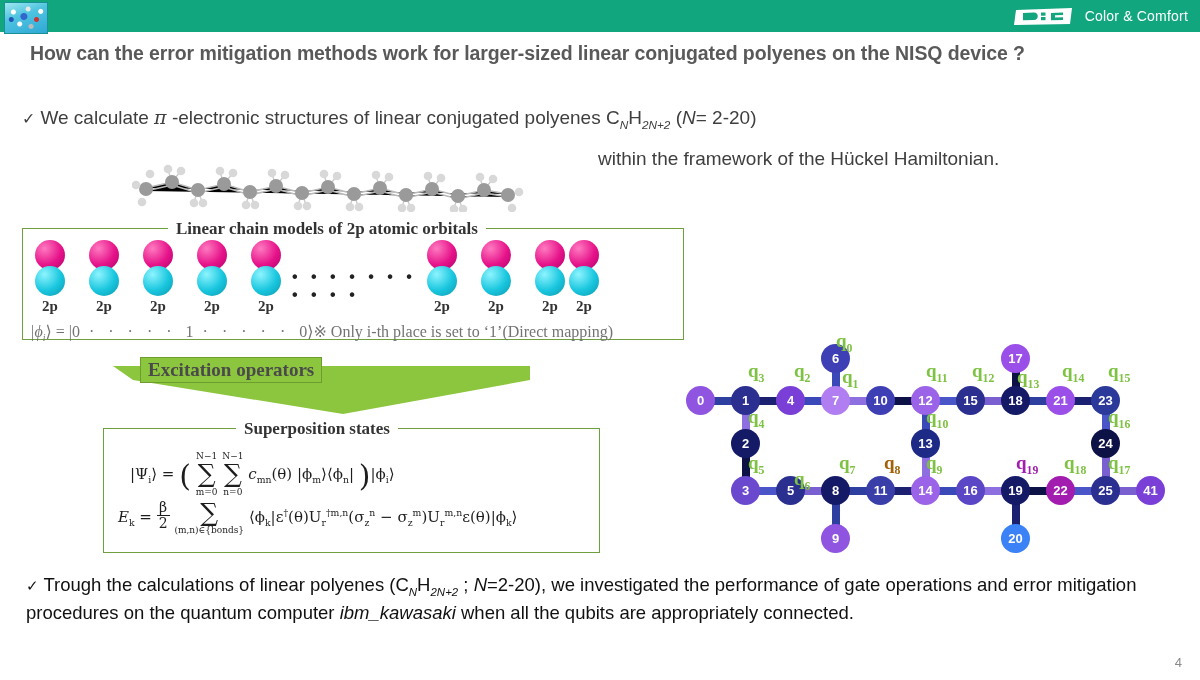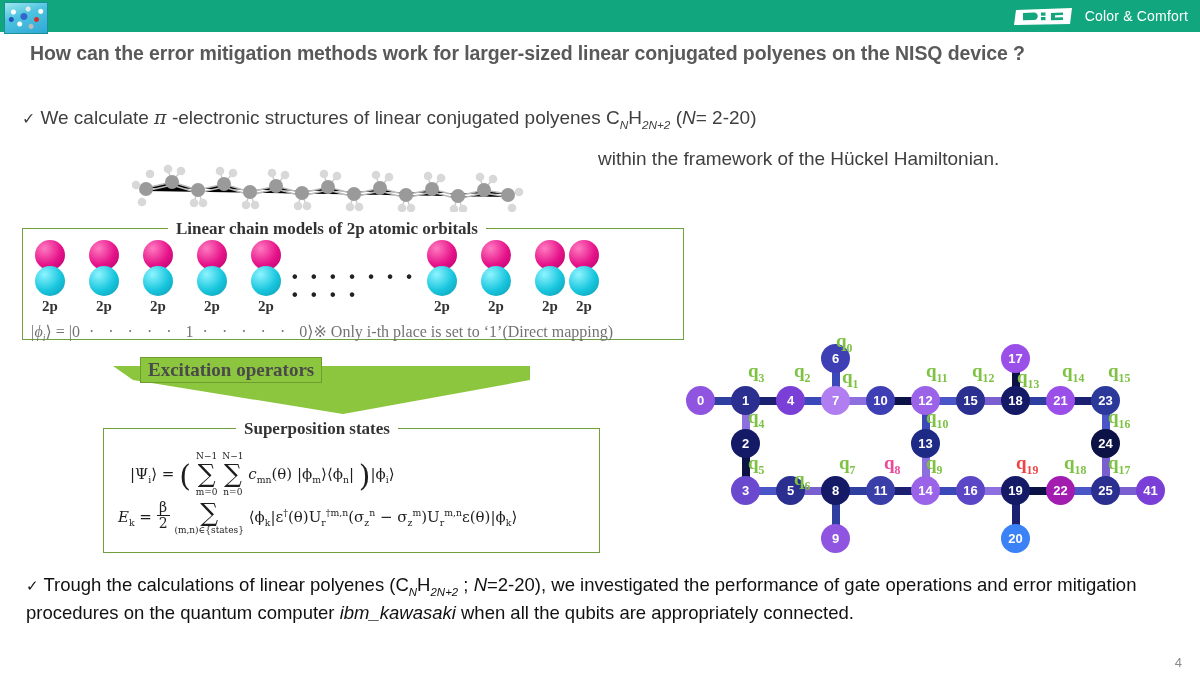--- a/index.html
+++ b/index.html
@@ -274,21 +274,21 @@
 </div>
 
 <div class="eq" id="eq2">
   <span style="font-style:italic">E</span><sub>k</sub><span> = </span>
   <span class="frac">
     <span class="num">β</span>
     <span class="den">2</span>
   </span>
   <span class="lim">
     <span class="bigsum">∑</span><br>
-    <span>(m,n)∈{states}</span>
+    <span>(m,n)∈{bonds}</span>
   </span>
   <span>⟨ϕ</span><sub>k</sub><span>|ε</span><sup>†</sup><span>(θ)U</span><sub>r</sub><sup>†m,n</sup><span>(σ</span><sub>z</sub><sup>n</sup><span> − σ</span><sub>z</sub><sup>m</sup><span>)U</span><sub>r</sub><sup>m,n</sup><span>ε(θ)|ϕ</span><sub>k</sub><span>⟩</span>
 </div>
 
 <div id="qgraph">
     <div class="qedge" style="background: rgb(47, 63, 160); left: 38px; top: 66.5px; width: 18px; height: 8px;"></div>
     <div class="qedge" style="background: rgb(27, 33, 112); left: 83px; top: 66.5px; width: 18px; height: 8px;"></div>
     <div class="qedge" style="background: rgb(59, 73, 184); left: 128px; top: 66.5px; width: 18px; height: 8px;"></div>
     <div class="qedge" style="background: rgb(142, 111, 224); left: 173px; top: 66.5px; width: 18px; height: 8px;"></div>
     <div class="qedge" style="background: rgb(13, 18, 70); left: 218px; top: 66.5px; width: 18px; height: 8px;"></div>
@@ -343,32 +343,32 @@
     <div class="qnode" style="left: 415px; top: 146px; background: rgb(43, 47, 143);">25</div>
     <div class="qnode" style="left: 460px; top: 146px; background: rgb(122, 63, 214);">41</div>
     <div class="qlabel" style="left: 160px; top: 0px; color: rgb(125, 194, 66);"><span>q</span><sub>0</sub></div>
     <div class="qlabel" style="left: 166px; top: 36px; color: rgb(125, 194, 66);"><span>q</span><sub>1</sub></div>
     <div class="qlabel" style="left: 118px; top: 30px; color: rgb(125, 194, 66);"><span>q</span><sub>2</sub></div>
     <div class="qlabel" style="left: 72px; top: 30px; color: rgb(125, 194, 66);"><span>q</span><sub>3</sub></div>
     <div class="qlabel" style="left: 72px; top: 76px; color: rgb(125, 194, 66);"><span>q</span><sub>4</sub></div>
     <div class="qlabel" style="left: 72px; top: 122px; color: rgb(125, 194, 66);"><span>q</span><sub>5</sub></div>
     <div class="qlabel" style="left: 118px; top: 138px; color: rgb(125, 194, 66);"><span>q</span><sub>6</sub></div>
     <div class="qlabel" style="left: 163px; top: 122px; color: rgb(125, 194, 66);"><span>q</span><sub>7</sub></div>
-    <div class="qlabel" style="left: 208px; top: 122px; color: #ec4899; text-align: center;"><span>q</span><sub>8</sub></div>
+    <div class="qlabel" style="left: 208px; top: 122px; color: #a16207; text-align: center;"><span>q</span><sub>8</sub></div>
     <div class="qlabel" style="left: 250px; top: 122px; color: rgb(125, 194, 66);"><span>q</span><sub>9</sub></div>
     <div class="qlabel" style="left: 250px; top: 76px; color: rgb(125, 194, 66);"><span>q</span><sub>10</sub></div>
     <div class="qlabel" style="left: 250px; top: 30px; color: rgb(125, 194, 66);"><span>q</span><sub>11</sub></div>
     <div class="qlabel" style="left: 296px; top: 30px; color: rgb(125, 194, 66);"><span>q</span><sub>12</sub></div>
     <div class="qlabel" style="left: 341px; top: 36px; color: rgb(125, 194, 66);"><span>q</span><sub>13</sub></div>
     <div class="qlabel" style="left: 386px; top: 30px; color: rgb(125, 194, 66);"><span>q</span><sub>14</sub></div>
     <div class="qlabel" style="left: 432px; top: 30px; color: rgb(125, 194, 66);"><span>q</span><sub>15</sub></div>
     <div class="qlabel" style="left: 432px; top: 76px; color: rgb(125, 194, 66);"><span>q</span><sub>16</sub></div>
     <div class="qlabel" style="left: 432px; top: 122px; color: rgb(125, 194, 66);"><span>q</span><sub>17</sub></div>
     <div class="qlabel" style="left: 388px; top: 122px; color: rgb(125, 194, 66);"><span>q</span><sub>18</sub></div>
-    <div class="qlabel" style="left: 340px; top: 122px; color: #ef4444;"><span>q</span><sub>19</sub></div>
+    <div class="qlabel" style="left: 340px; top: 122px; color: #a21caf;"><span>q</span><sub>19</sub></div>
   </div>
 
 <div id="bullet2">
   <span class="chk">✓</span>
   <span class="body"><span>Trough the calculations of linear polyenes (C</span><sub class="ital">N</sub><span>H</span><sub class="ital">2N+2</sub><span> ; </span><span class="ital">N</span><span>=2-20), we investigated the performance of gate operations and error mitigation procedures on the quantum computer </span><span class="ital">ibm_kawasaki</span><span> when all the qubits are appropriately connected.</span></span>
 </div>
 
 <div id="slide-num">4</div>
 
 </body></html>

